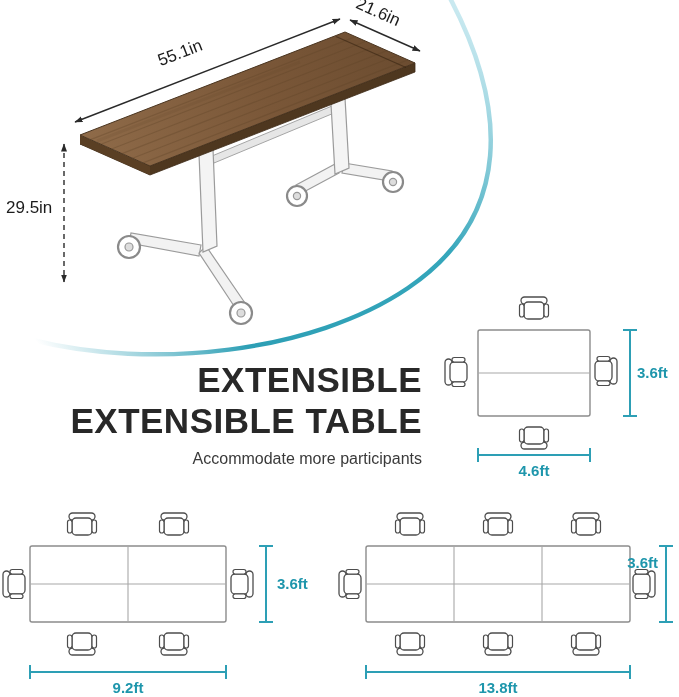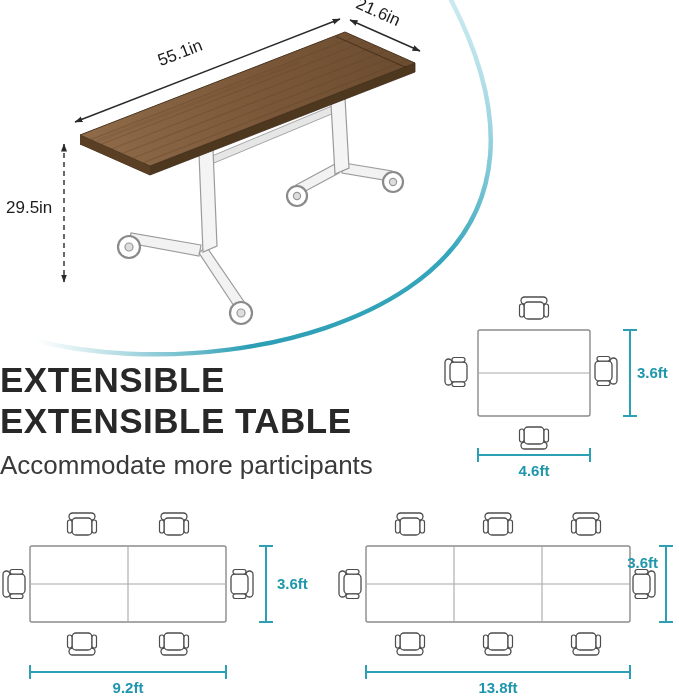--- a/index.html
+++ b/index.html
@@ -11,32 +11,32 @@
     height: 697px;
     background: #ffffff;
     overflow: hidden;
   }
   .scene { position: absolute; inset: 0; }
   .headline {
     position: absolute;
     left: 0;
     top: 360px;
     width: 422px;
-    text-align: left;
+    text-align: right;
   }
   .headline .h1 {
     font-weight: bold;
     font-size: 35px;
     line-height: 1.16;
     color: #282828;
     letter-spacing: 0.5px;
   }
   .headline .sub {
     margin-top: 9px;
-    font-size: 26px;
+    font-size: 16px;
     color: #3a3a3a;
     font-weight: 400;
   }
   text.dimTxt {
     fill: #1c1c1c;
     font-family: "Liberation Sans", sans-serif;
     font-size: 17px;
   }
   text.tealTxt {
     fill: #1e96ac;

